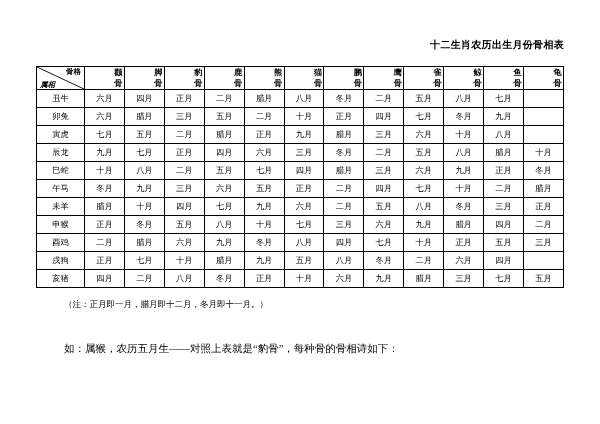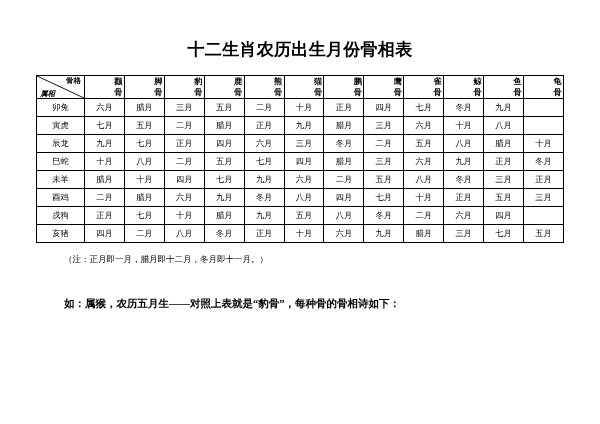--- a/index.html
+++ b/index.html
@@ -16,22 +16,22 @@
     overflow: hidden;
   }
   .page {
     width: 600px;
     height: 424px;
     position: relative;
     box-sizing: border-box;
     padding: 0 36px;
   }
   .doc-title {
-    text-align: center;
-    font-size: 17px;
+    text-align: right;
+    font-size: 10px;
     font-weight: bold;
     margin-top: 38px;
     margin-bottom: 14px;
     letter-spacing: 0.3px;
   }
   table.bone-table {
     border-collapse: collapse;
     width: 528px;
     margin: 0 auto;
     table-layout: fixed;
@@ -90,21 +90,20 @@
     font-size: 8.5px;
     padding-left: 28px;
     box-sizing: border-box;
   }
   .example {
     margin: 31px auto 0 auto;
     width: 528px;
     font-size: 10.5px;
     padding-left: 28px;
     box-sizing: border-box;
-    font-weight: bold;
   }
 </style>
 </head>
 <body>
 
 <div class="page">
 
   <div class="doc-title">十二生肖农历出生月份骨相表</div>
 
   <table class="bone-table">
@@ -141,20 +140,35 @@
         <th>鹏骨</th>
         <th>鹰骨</th>
         <th>雀骨</th>
         <th>鲸骨</th>
         <th>鱼骨</th>
         <th>龟骨</th>
       </tr>
     </thead>
     <tbody>
       <tr>
+        <td class="row-head">丑牛</td>
+        <td>六月</td>
+        <td>四月</td>
+        <td>正月</td>
+        <td>二月</td>
+        <td>腊月</td>
+        <td>八月</td>
+        <td>冬月</td>
+        <td>二月</td>
+        <td>五月</td>
+        <td>八月</td>
+        <td>七月</td>
+        <td></td>
+      </tr>
+      <tr>
         <td class="row-head">卯兔</td>
         <td>六月</td>
         <td>腊月</td>
         <td>三月</td>
         <td>五月</td>
         <td>二月</td>
         <td>十月</td>
         <td>正月</td>
         <td>四月</td>
         <td>七月</td>
@@ -201,33 +215,63 @@
         <td>七月</td>
         <td>四月</td>
         <td>腊月</td>
         <td>三月</td>
         <td>六月</td>
         <td>九月</td>
         <td>正月</td>
         <td>冬月</td>
       </tr>
       <tr>
+        <td class="row-head">午马</td>
+        <td>冬月</td>
+        <td>九月</td>
+        <td>三月</td>
+        <td>六月</td>
+        <td>五月</td>
+        <td>正月</td>
+        <td>二月</td>
+        <td>四月</td>
+        <td>七月</td>
+        <td>十月</td>
+        <td>二月</td>
+        <td>腊月</td>
+      </tr>
+      <tr>
         <td class="row-head">未羊</td>
         <td>腊月</td>
         <td>十月</td>
         <td>四月</td>
         <td>七月</td>
         <td>九月</td>
         <td>六月</td>
         <td>二月</td>
         <td>五月</td>
         <td>八月</td>
         <td>冬月</td>
         <td>三月</td>
         <td>正月</td>
+      </tr>
+      <tr>
+        <td class="row-head">申猴</td>
+        <td>正月</td>
+        <td>冬月</td>
+        <td>五月</td>
+        <td>八月</td>
+        <td>十月</td>
+        <td>七月</td>
+        <td>三月</td>
+        <td>六月</td>
+        <td>九月</td>
+        <td>腊月</td>
+        <td>四月</td>
+        <td>二月</td>
       </tr>
       <tr>
         <td class="row-head">酉鸡</td>
         <td>二月</td>
         <td>腊月</td>
         <td>六月</td>
         <td>九月</td>
         <td>冬月</td>
         <td>八月</td>
         <td>四月</td>

